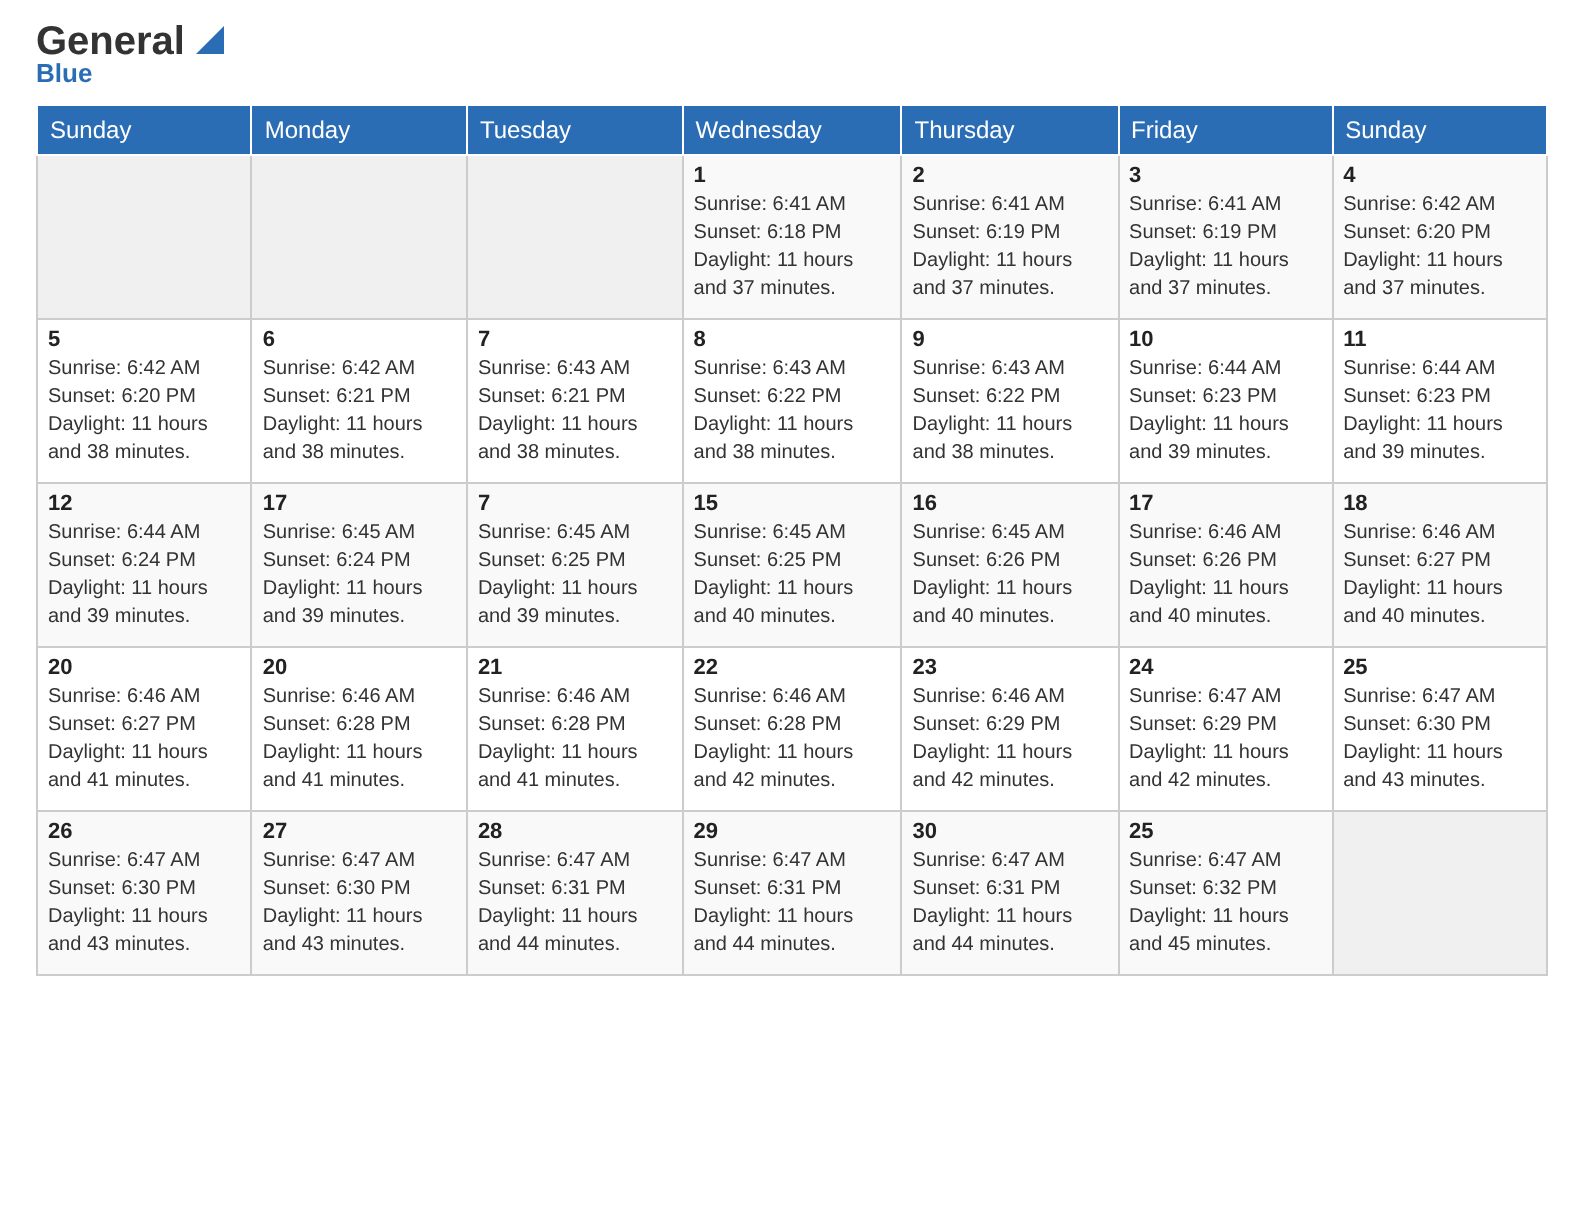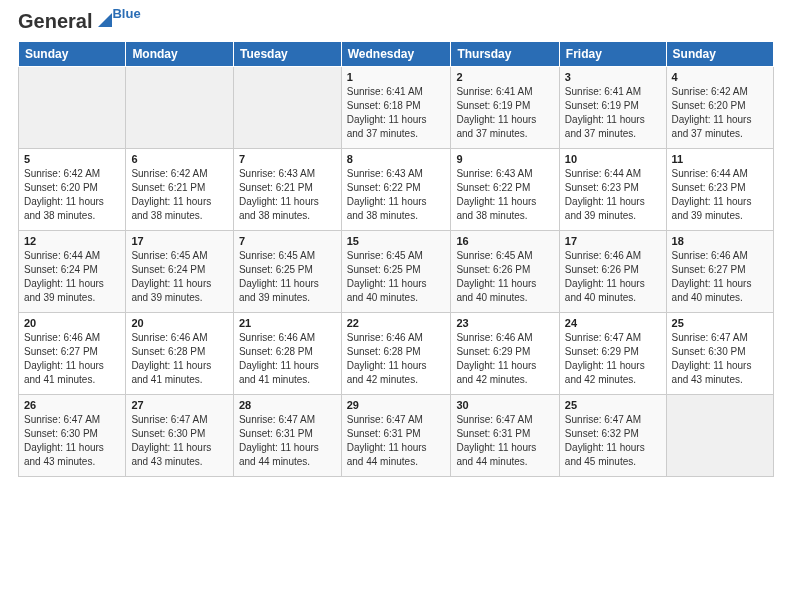--- a/index.html
+++ b/index.html
@@ -17,21 +17,21 @@
       background: #fff;
     }
     .header {
       display: flex;
       justify-content: space-between;
       align-items: flex-start;
       margin-bottom: 8px;
     }
     .logo {
       display: flex;
-      flex-direction: row;
+      flex-direction: column;
       align-items: flex-start;
     }
     .logo-general { color: #333; }
     .logo-blue { color: #2a6db5; }
     .logo-row {
       display: flex;
       align-items: center;
     }
     .title-block {
       text-align: right;
@@ -48,21 +48,21 @@
       color: #444;
     }
     .calendar {
       width: 100%;
       border-collapse: collapse;
       font-size: 10.5px;
     }
     .calendar thead tr th {
       background: #2a6db5;
       color: #fff;
-      font-weight: bold;
+      font-weight: normal;
       font-size: 12px;
       padding: 5px 6px;
       text-align: left;
       border: 1px solid #fff;
     }
     .calendar tbody tr td {
       vertical-align: top;
       border: 1px solid #ccc;
       padding: 4px 5px;
       width: 113px;

